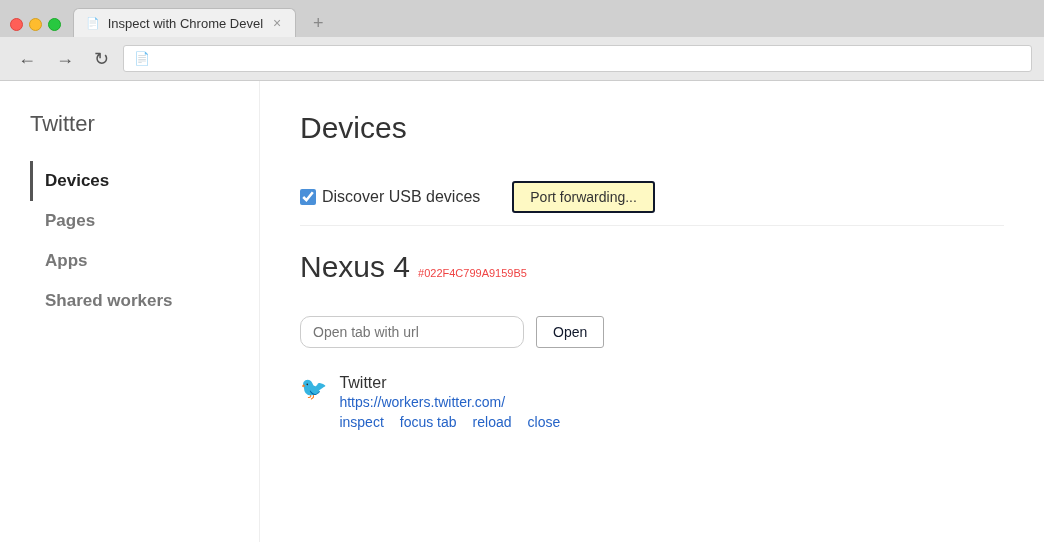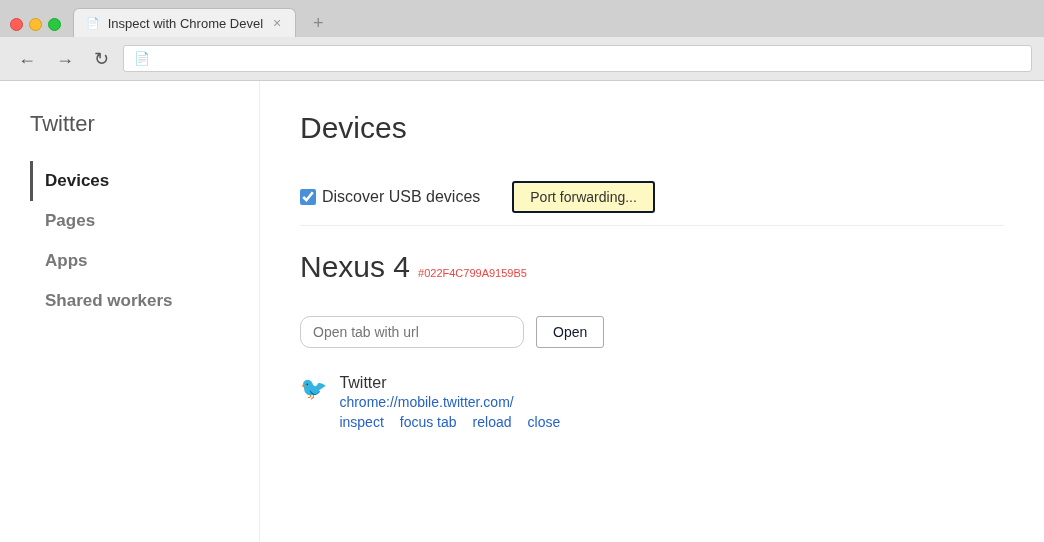--- a/index.html
+++ b/index.html
@@ -130,21 +130,21 @@
 
       <div class="chrome-dev-row">
         <input type="text" class="url-input" placeholder="Open tab with url" style="">
         <button class="open-btn">Open</button>
       </div>
 
       <div class="tab-item">
         <span class="tab-item-icon">🐦</span>
         <div class="tab-item-info">
           <span class="tab-item-title">Twitter</span>
-          <a class="tab-item-url">chrome://mobile.twitter.com/</a>
+          <a class="tab-item-url">https://workers.twitter.com/</a>
           <div class="tab-item-actions">
             <a class="tab-action-link">inspect</a>
             <a class="tab-action-link">focus tab</a>
             <a class="tab-action-link">reload</a>
             <a class="tab-action-link">close</a>
           </div>
         </div>
       </div>
     </div>
   </div>

